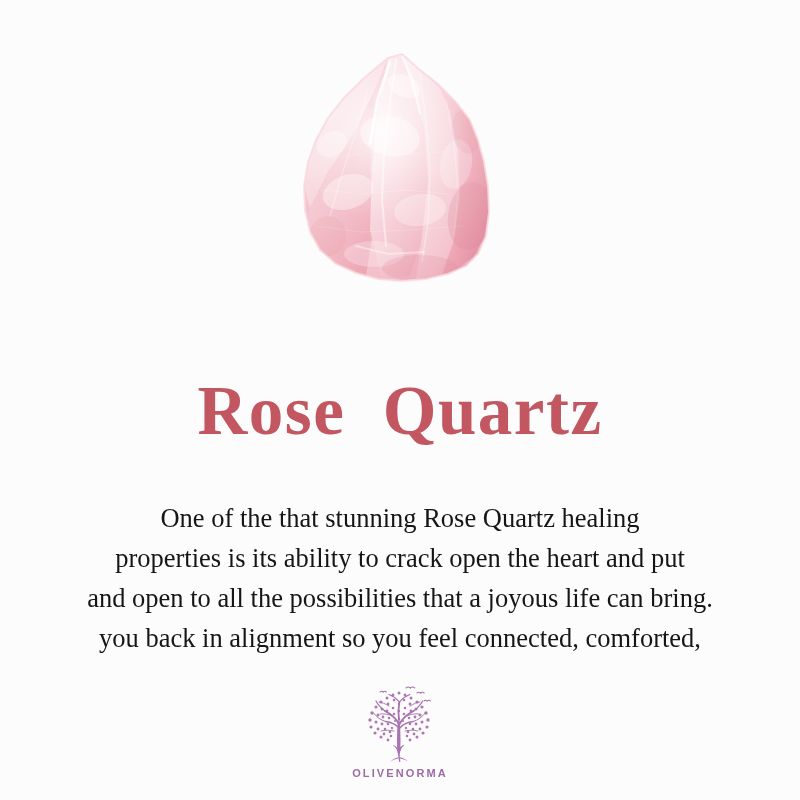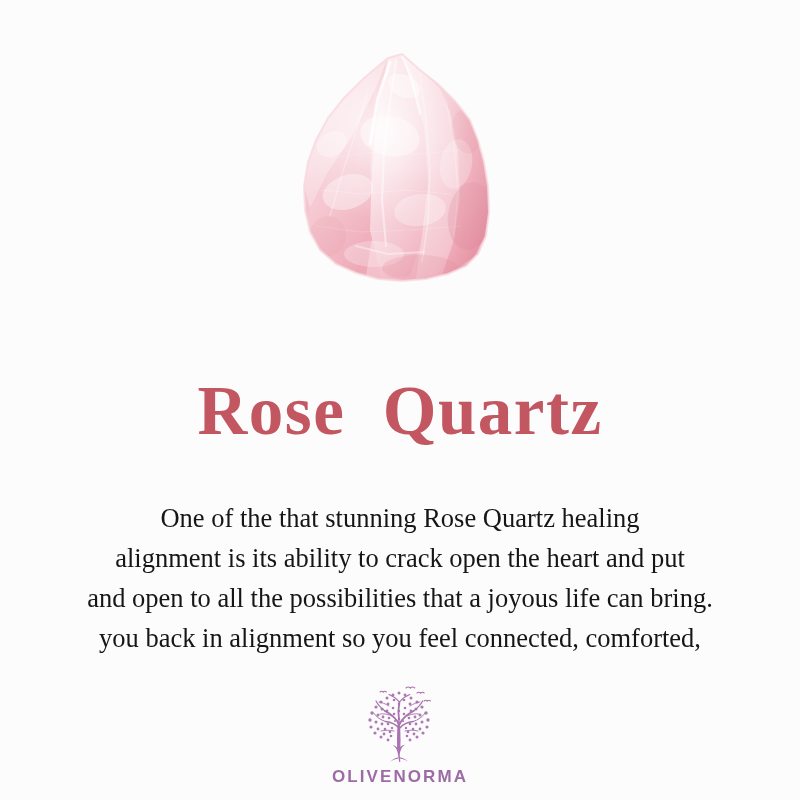--- a/index.html
+++ b/index.html
@@ -101,21 +101,21 @@
   #brand-mark {
     display: block;
     margin: 0 auto;
     width: 92px;
     height: 80px;
   }
   #brand-name {
     display: block;
     margin-top: 3px;
     font-family: "Liberation Sans", sans-serif;
-    font-size: 17px;
+    font-size: 11px;
     font-weight: 600;
     letter-spacing: 2.1px;
     color: #9d6ba5;
   }
 </style>
 </head>
 <body>
 
 <div id="card">
 
@@ -224,21 +224,21 @@
                L50,210 L40,192 L35,170 L34,146 L38,122 L46,100
                L58,78 L74,58 L94,38 Z" fill="none" stroke="#f7dbe1" stroke-width="2" opacity="0.8"></path>
     </svg>
   </div>
 
   <h1 id="title">Rose  Quartz</h1>
 
 
   <div id="description">
     <span class="line">One of the that stunning Rose Quartz healing</span>
-    <span class="line">alignment is its ability to crack open the heart and put</span>
+    <span class="line">properties is its ability to crack open the heart and put</span>
     <span class="line">and open to all the possibilities that a joyous life can bring.</span>
     <span class="line">you back in alignment so you feel connected, comforted,</span>
   </div>
 
   <div id="brand">
     <svg id="brand-mark" viewBox="0 0 92 80">
       <g fill="#a873b0">
 
         <path d="M45.2,78 L44.0,70.5 C43.7,68.4 43.2,66.5 42.4,65.0
                  C41.3,63.1 40.2,62.0 38.7,61.2 C40.6,61.5 42.0,62.3 43.1,63.6

